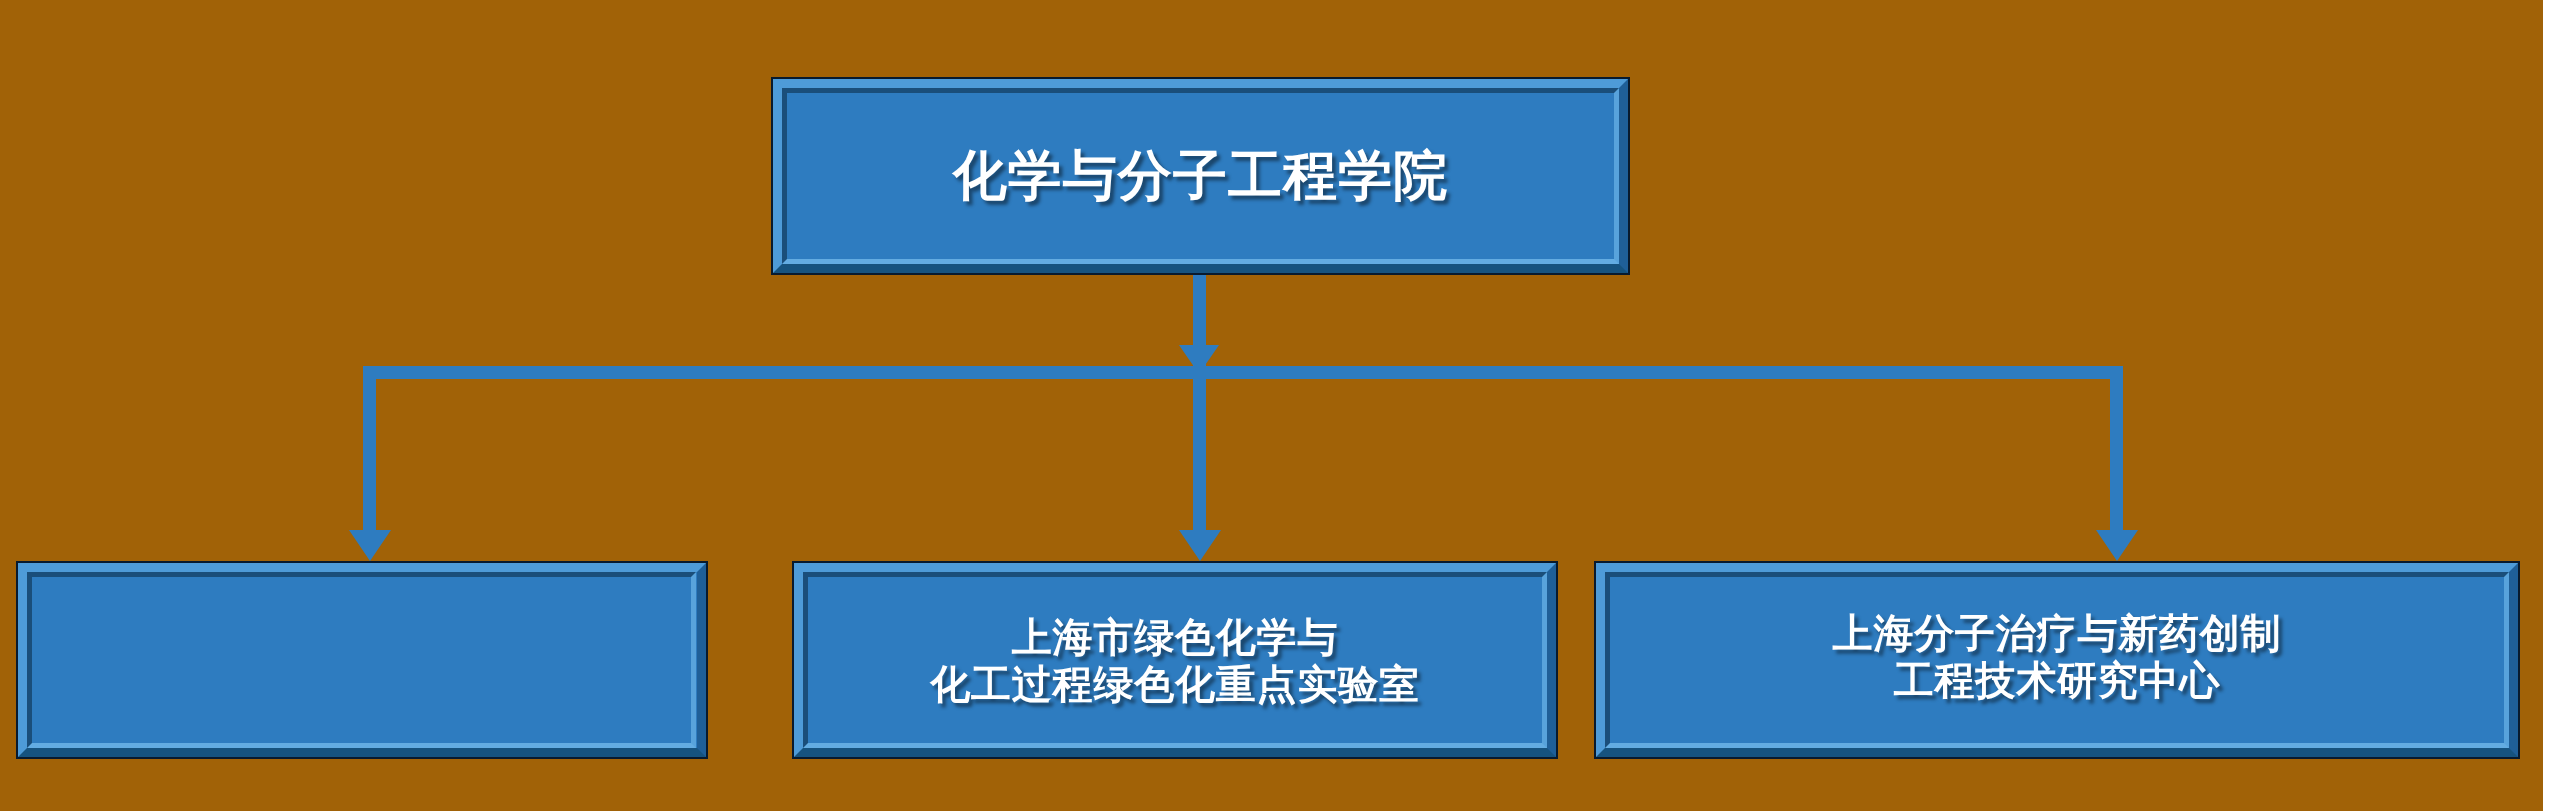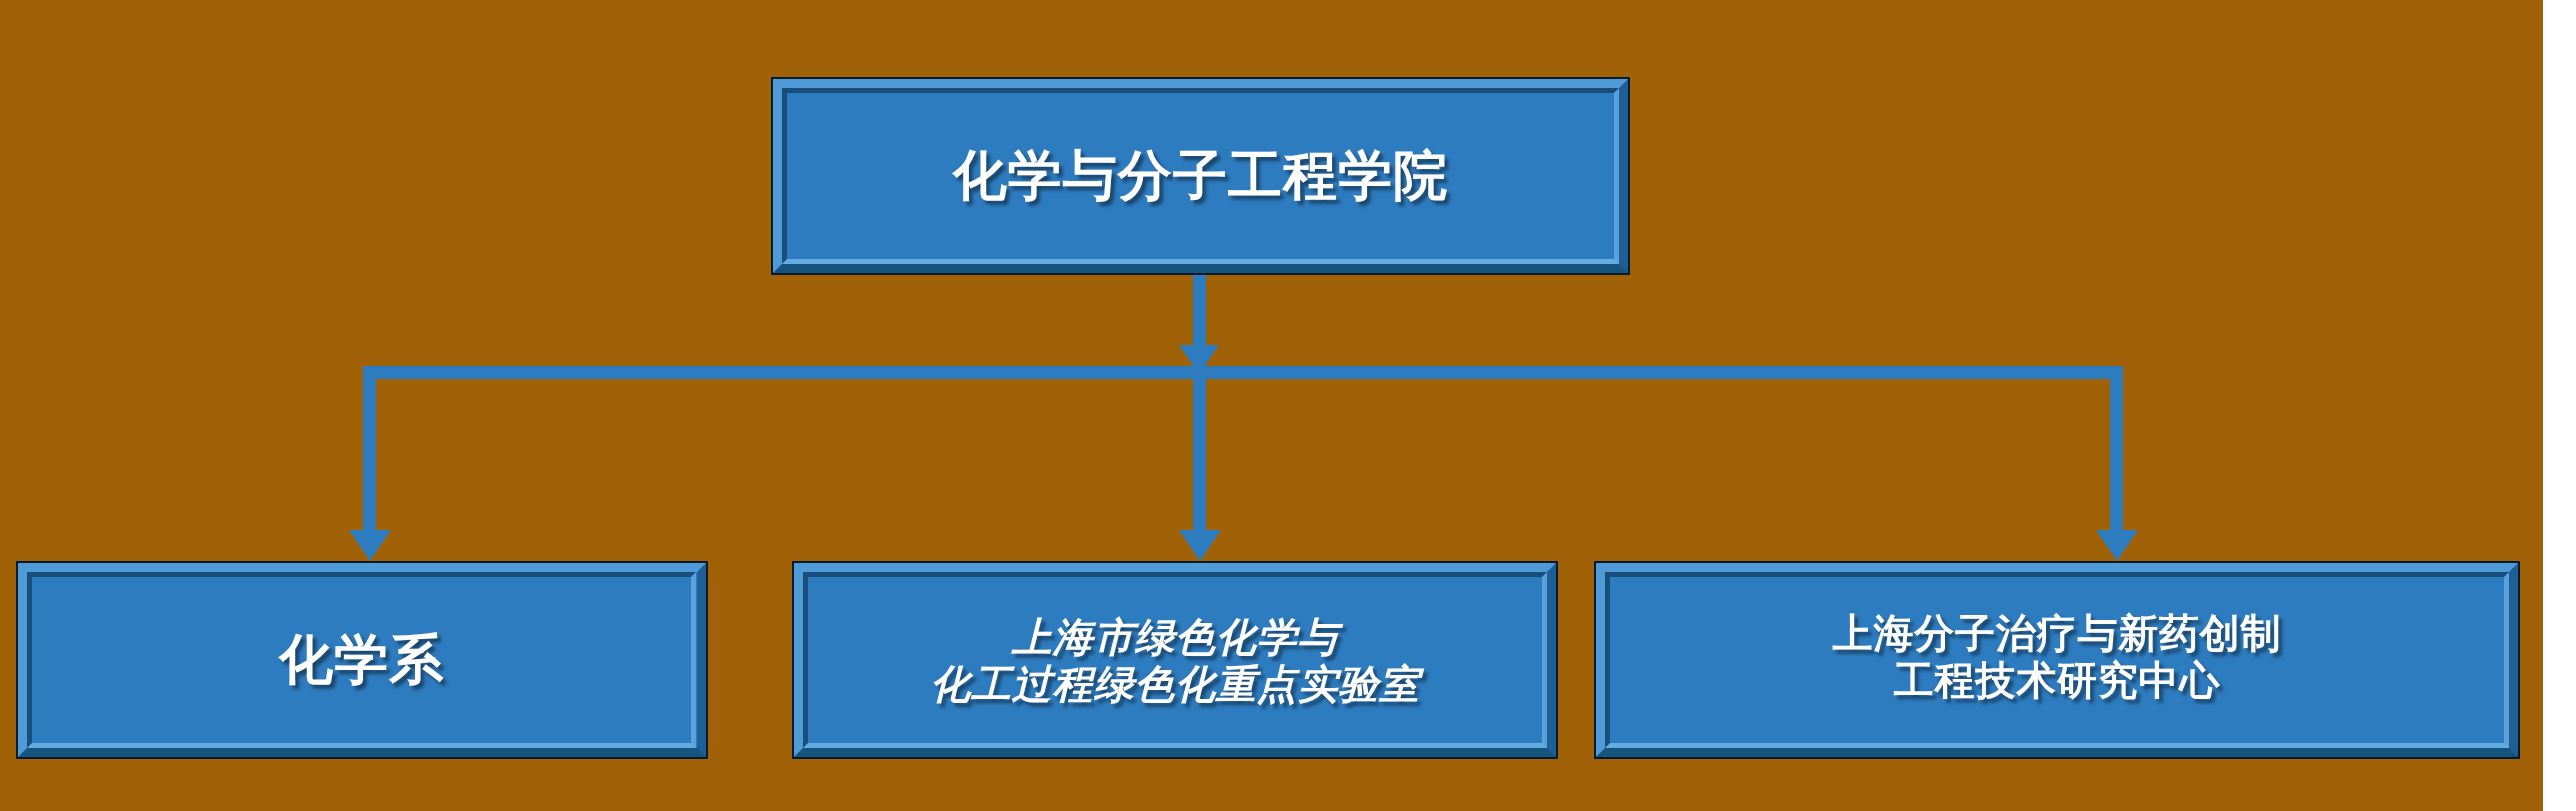--- a/index.html
+++ b/index.html
@@ -72,21 +72,21 @@
     white-space: pre-line;
     padding: 0 13px;
   }
 
   #node-root   { left: 771px; top: 77px;  width: 859px; height: 198px; }
   #node-root .label   { font-size: 54px; }
 
   #node-chem   { left: 15.7px;   top: 561px;  width: 692px;  height: 198px; }
   #node-chem .label   { font-size: 54px; }
 
-  #node-lab    { left: 792px; top: 561px;  width: 766px; height: 198px; font-style: italic; }
+  #node-lab    { left: 792px; top: 561px;  width: 766px; height: 198px; }
   #node-lab .label    { font-size: 40px; }
 
   #node-center { left: 1594px; top: 561px;  width: 926px; height: 198px; }
   #node-center .label { font-size: 40px; font-family: Liberation Mono, monospace; }
 
   
   .conn {
     position: absolute;
     background: #2E7CC0;
   }
@@ -157,21 +157,20 @@
     <div class="face"></div>
     <div class="bevel-outer"></div>
     <div class="bevel-inner"></div>
     <div class="label">化学与分子工程学院</div>
   </div>
 
   <div class="node" id="node-chem">
     <div class="face"></div>
     <div class="bevel-outer"></div>
     <div class="bevel-inner"></div>
-    <div class="label">化学系</div>
   </div>
 
   <div class="node" id="node-lab">
     <div class="face"></div>
     <div class="bevel-outer"></div>
     <div class="bevel-inner"></div>
     <div class="label">上海市绿色化学与
 化工过程绿色化重点实验室</div>
   </div>
 

